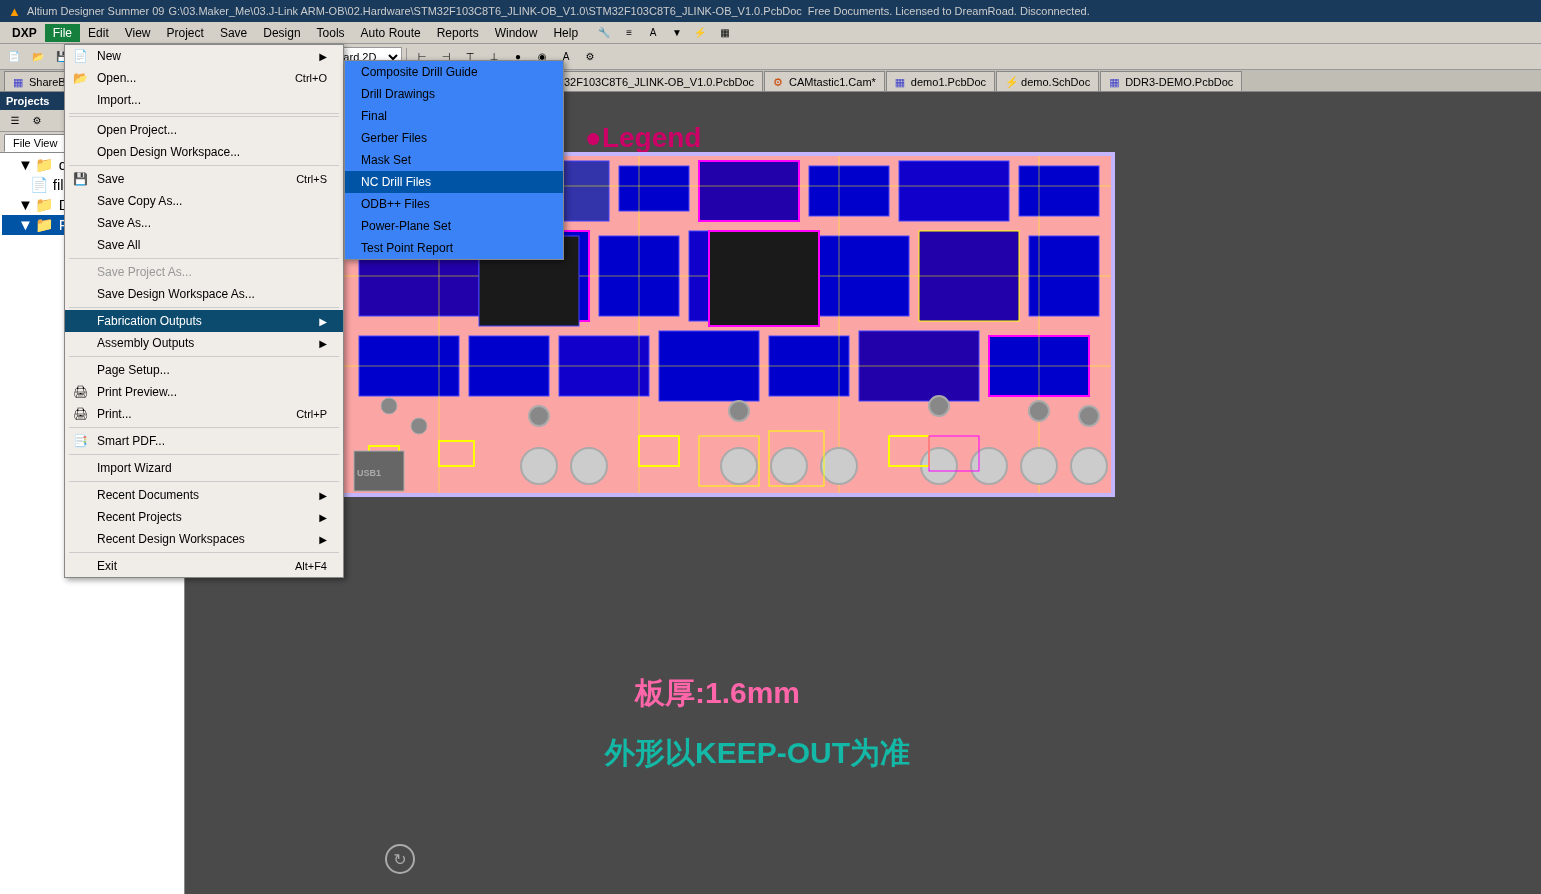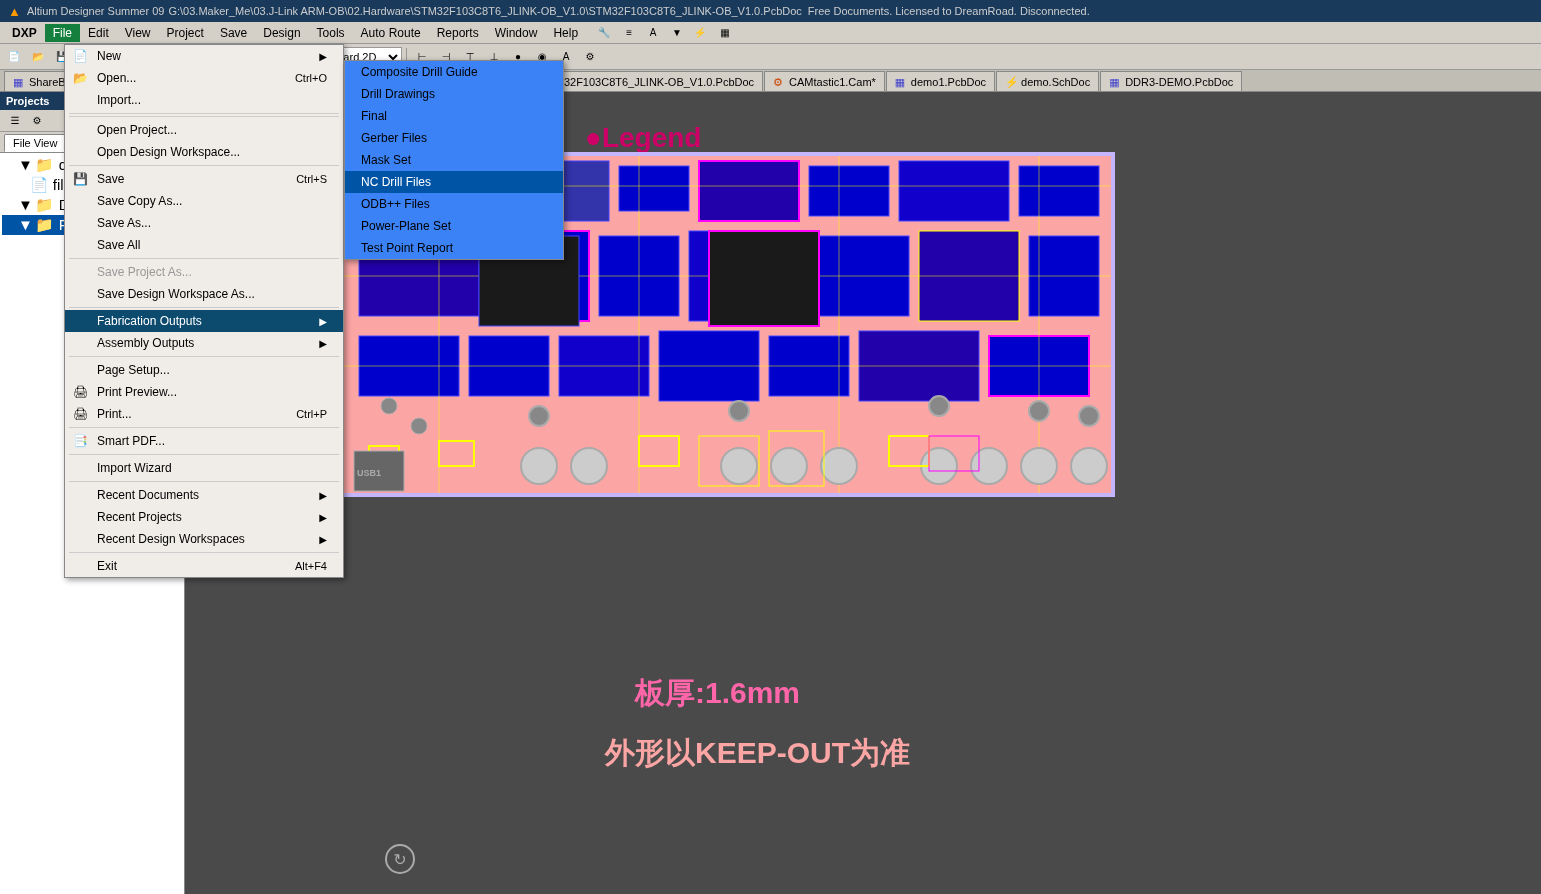--- a/index.html
+++ b/index.html
@@ -507,21 +507,21 @@
           <rect x="360" y="280" width="60" height="50" fill="none" stroke="#ffff00" stroke-width="1"></rect>
           <rect x="430" y="275" width="55" height="55" fill="none" stroke="#ffff00" stroke-width="1"></rect>
 
           <rect x="140" y="80" width="100" height="90" fill="#1a1a1a" stroke="#4444ff" stroke-width="1"></rect>
           <rect x="370" y="75" width="110" height="95" fill="#1a1a1a" stroke="#ff00ff" stroke-width="2"></rect>
         </svg>
       </div>
     </div>
 
     <div style="position:absolute; bottom:180px; left:450px; color:#ff66aa; font-size:30px; font-weight:bold;">板厚:1.6mm</div>
-    <div style="position:absolute; bottom:120px; left:420px; color:#fca5a5; font-size:30px; font-weight:bold;">外形以KEEP-OUT为准</div>
+    <div style="position:absolute; bottom:120px; left:420px; color:#14b8a6; font-size:30px; font-weight:bold;">外形以KEEP-OUT为准</div>
 
     <div id="scroll-indicator">↻</div>
   </div>
 </div>
 
 <div id="file-menu">
   <div class="file-menu-item">
     <span style="position:absolute;left:8px;">📄</span>
     <span>New</span>
     <span class="arrow-right">▶</span>

